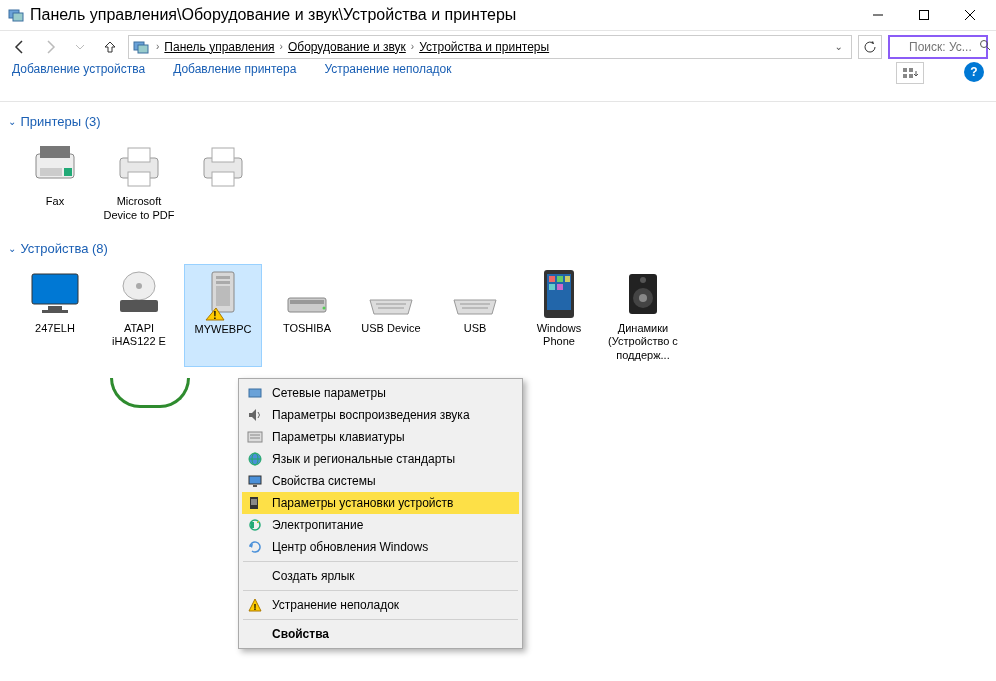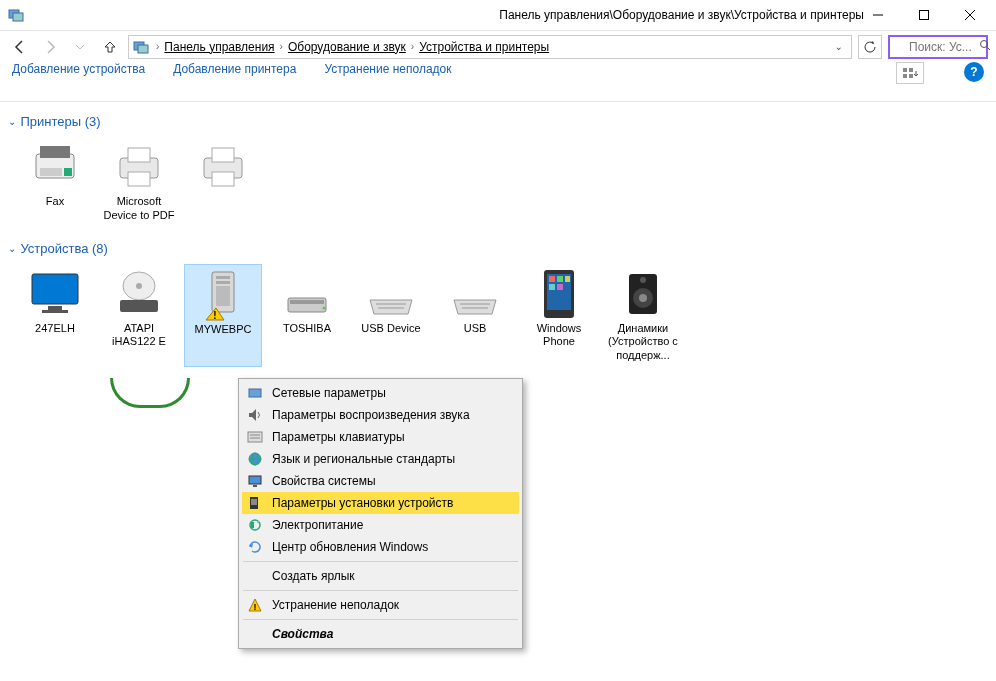--- a/index.html
+++ b/index.html
@@ -1,21 +1,21 @@
 <!DOCTYPE html>
 <html><head>
 <meta charset="utf-8">
 <style>
 * { box-sizing: border-box; margin: 0; padding: 0; font-family: "Segoe UI", Tahoma, sans-serif; }
 body { width: 996px; height: 681px; background: #fff; overflow: hidden; font-size: 12px; color: #000; position: relative; }
 
 
 .titlebar { height: 30px; display: flex; align-items: center; padding: 0 8px; }
 .titlebar .ticon { width: 16px; height: 16px; margin-right: 6px; }
-.titlebar .title { flex: 1; font-size: 12px; text-align: right; }
+.titlebar .title { flex: 1; font-size: 16px; }
 .titlebar .winbtns { display: flex; gap: 18px; padding-right: 4px; }
 .titlebar .winbtn { width: 28px; height: 22px; display: flex; align-items: center; justify-content: center; }
 
 
 .navbar { height: 32px; display: flex; align-items: center; padding: 4px 8px; gap: 6px; border-top: 1px solid #e5e5e5; }
 .navbtn { width: 24px; height: 24px; display: flex; align-items: center; justify-content: center; color: #555; }
 .navbtn.disabled { color: #bbb; }
 .breadcrumb { flex: 1; height: 24px; border: 1px solid #ccc; display: flex; align-items: center; padding: 0 4px; background: #fff; }
 .breadcrumb .bicon { width: 16px; height: 16px; margin-right: 4px; }
 .breadcrumb .sep { color: #666; margin: 0 3px; font-size: 10px; }
@@ -45,21 +45,21 @@
 
 
 .arc { position: absolute; left: 110px; top: 378px; width: 80px; height: 30px; border: 3px solid #2e8b2e; border-top: none; border-radius: 0 0 50px 50px; }
 
 
 .ctxmenu { position: absolute; left: 238px; top: 378px; width: 285px; background: #f0f0f0; border: 1px solid #aaa; box-shadow: 3px 3px 6px rgba(0,0,0,0.3); padding: 3px; }
 .ctxitem { height: 22px; display: flex; align-items: center; padding: 0 8px 0 4px; font-size: 12px; cursor: pointer; }
 .ctxitem .cicon { width: 18px; height: 16px; margin-right: 8px; display: flex; align-items: center; justify-content: center; }
 .ctxitem.highlight { background: #fde047; }
 .ctxsep { height: 1px; background: #d0d0d0; margin: 3px 1px; }
-.ctxitem.bold { font-weight: bold; font-style: italic; }
+.ctxitem.bold { font-weight: bold; }
 </style>
 </head>
 <body>
 
 <div class="titlebar">
   <span class="ticon">
     <svg width="16" height="16" viewBox="0 0 16 16">
         <rect x="1" y="3" width="10" height="8" fill="#6aa2d8" stroke="#3a6fa0"></rect>
         <rect x="5" y="6" width="10" height="8" fill="#9cc" stroke="#3a6fa0"></rect>
       </svg>

